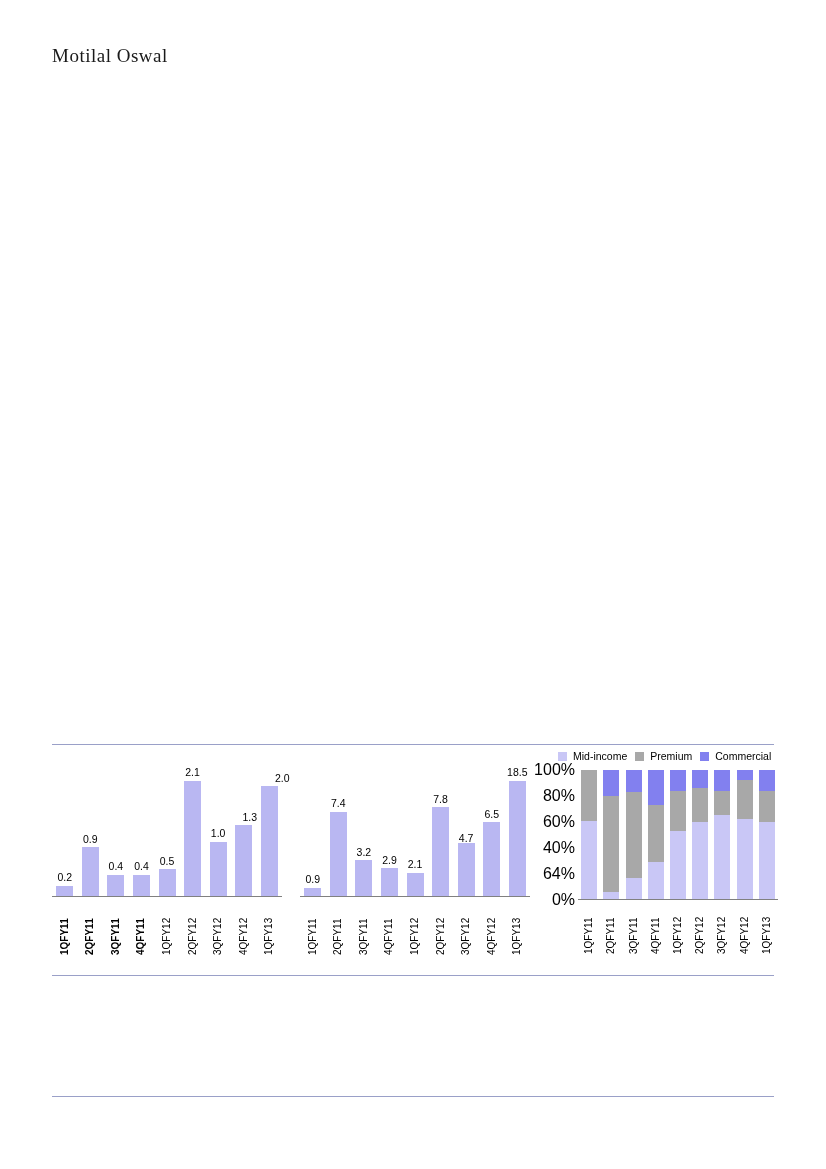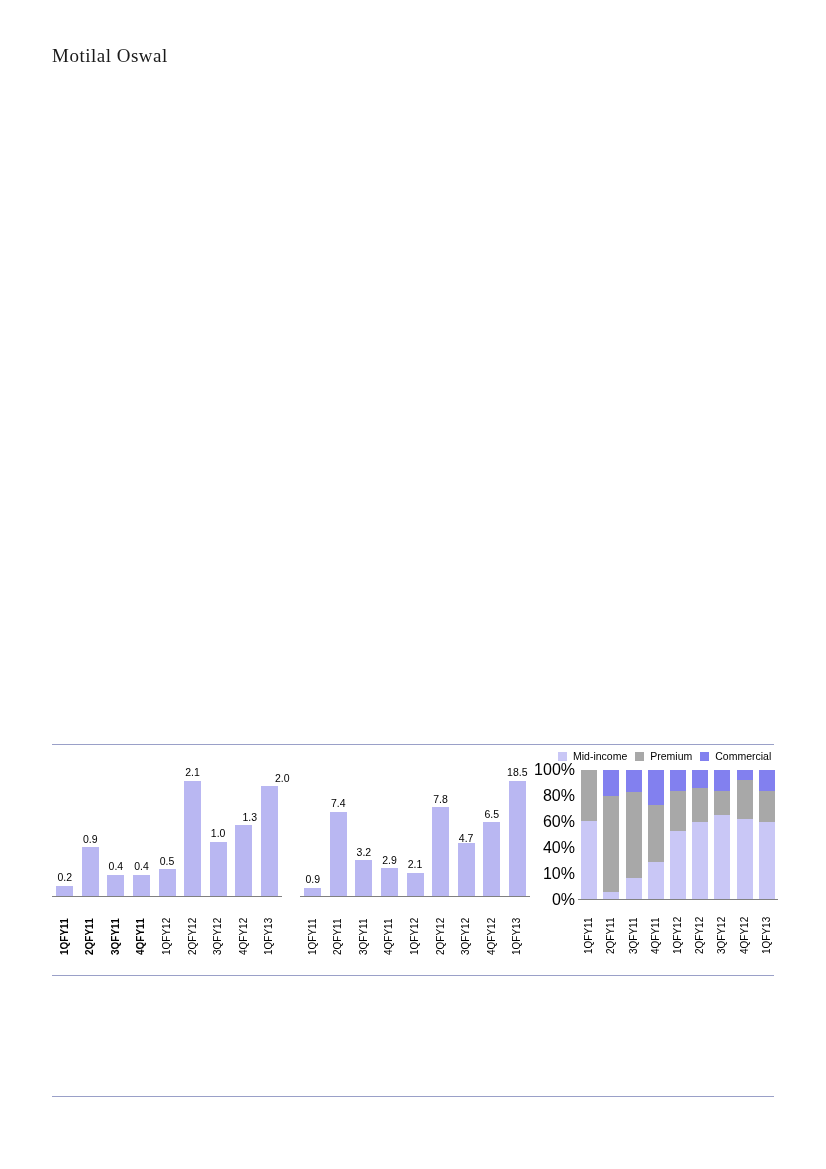--- a/index.html
+++ b/index.html
@@ -370,21 +370,21 @@
         <span class="swatch sw-comm"></span>
         <span>Commercial</span>
       </div>
     </div>
   <div class="stack-plot">
     <div id="yticks-2">
         <div class="ygrid-label" style="top: 0px;">100%</div>
         <div class="ygrid-label" style="top: 26px;">80%</div>
         <div class="ygrid-label" style="top: 52px; margin-left: 32px;">60%</div>
         <div class="ygrid-label" style="top: 78px;">40%</div>
-        <div class="ygrid-label" style="top: 104px;">10%</div>
+        <div class="ygrid-label" style="top: 104px;">64%</div>
         <div class="ygrid-label" style="top: 130px;">0%</div>
       </div>
     <div class="stack-bars" id="stackbars-2">
         <div class="stack-slot">
           <div class="stack-col">
             <div class="seg-prem" style="height: 39%;"></div>
             <div class="seg-mid" style="height: 61%;"></div>
           </div>
         </div>
         <div class="stack-slot">

